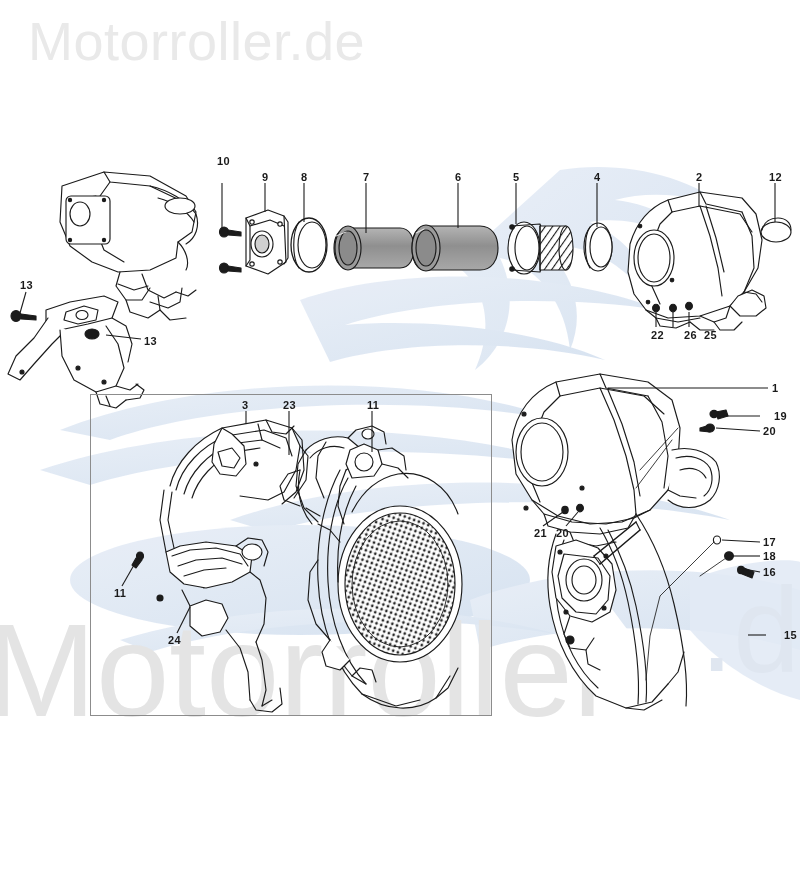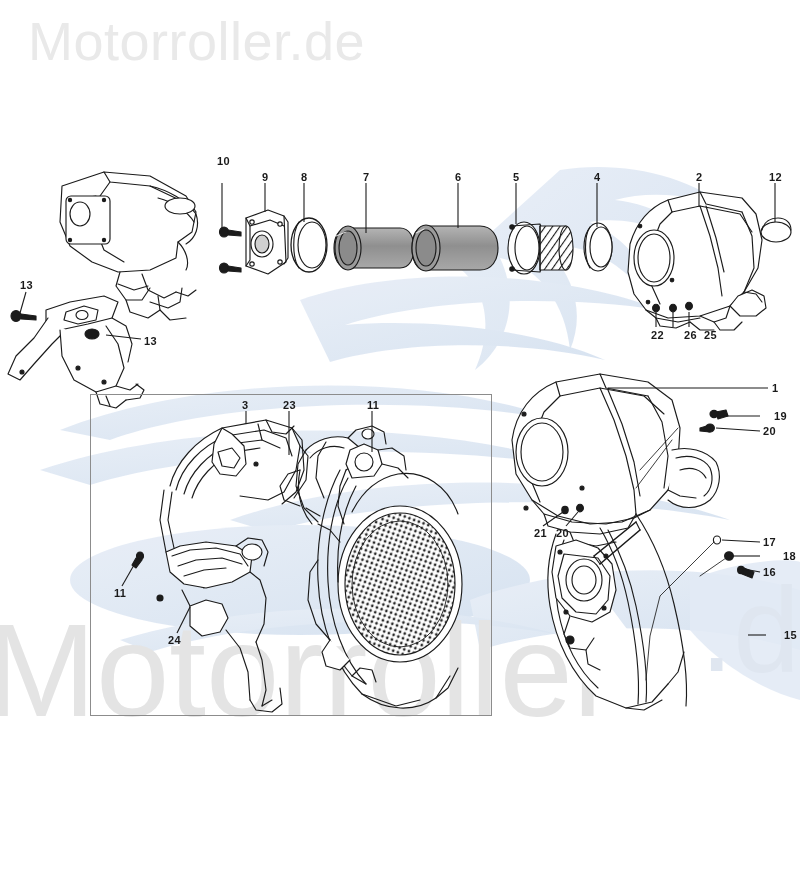--- a/index.html
+++ b/index.html
@@ -484,21 +484,21 @@
       <div class="lbl" style="left: 144px; top: 336px; color: rgb(26, 26, 26);">13</div>
       <div class="lbl" style="left: 651px; top: 330px; color: rgb(26, 26, 26);">22</div>
       <div class="lbl" style="left: 704px; top: 330px; color: rgb(26, 26, 26);">25</div>
       <div class="lbl" style="left: 684px; top: 330px; color: rgb(26, 26, 26);">26</div>
       <div class="lbl" style="left: 772px; top: 383px; color: rgb(26, 26, 26);">1</div>
       <div class="lbl" style="left: 763px; top: 411px; color: rgb(26, 26, 26); margin-left: 11px;">19</div>
       <div class="lbl" style="left: 763px; top: 426px; color: rgb(26, 26, 26);">20</div>
       <div class="lbl" style="left: 534px; top: 528px; color: rgb(26, 26, 26);">21</div>
       <div class="lbl" style="left: 556px; top: 528px; color: rgb(26, 26, 26);">20</div>
       <div class="lbl" style="left: 763px; top: 537px; color: rgb(26, 26, 26); text-align: right;">17</div>
-      <div class="lbl" style="left: 763px; top: 551px; color: rgb(26, 26, 26); margin-left: 20px;">18</div>
+      <div class="lbl" style="left: 763px; top: 551px; color: rgb(26, 26, 26);">18</div>
       <div class="lbl" style="left: 763px; top: 567px; color: rgb(26, 26, 26);">16</div>
       <div class="lbl" style="left: 784px; top: 630px; color: rgb(26, 26, 26);">15</div>
       <div class="lbl" style="left: 242px; top: 400px; color: rgb(26, 26, 26);">3</div>
       <div class="lbl" style="left: 283px; top: 400px; color: rgb(26, 26, 26);">23</div>
       <div class="lbl" style="left: 367px; top: 400px; color: rgb(26, 26, 26);">11</div>
       <div class="lbl" style="left: 114px; top: 588px; color: rgb(26, 26, 26);">11</div>
       <div class="lbl" style="left: 168px; top: 635px; color: rgb(26, 26, 26);">24</div>
     </div>
 
 </div>

